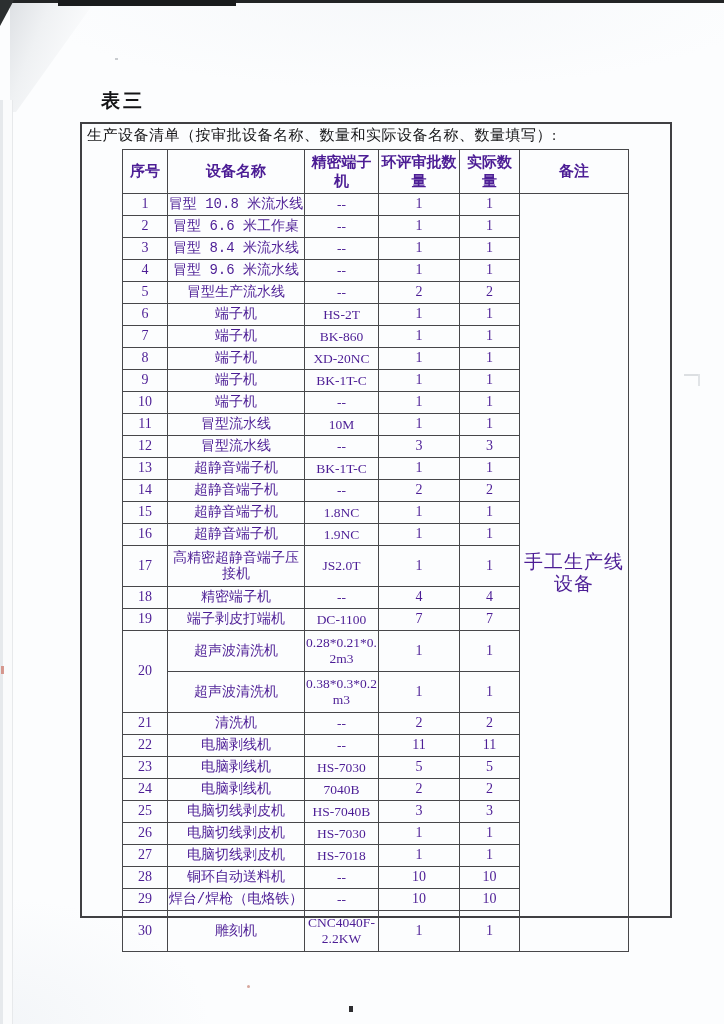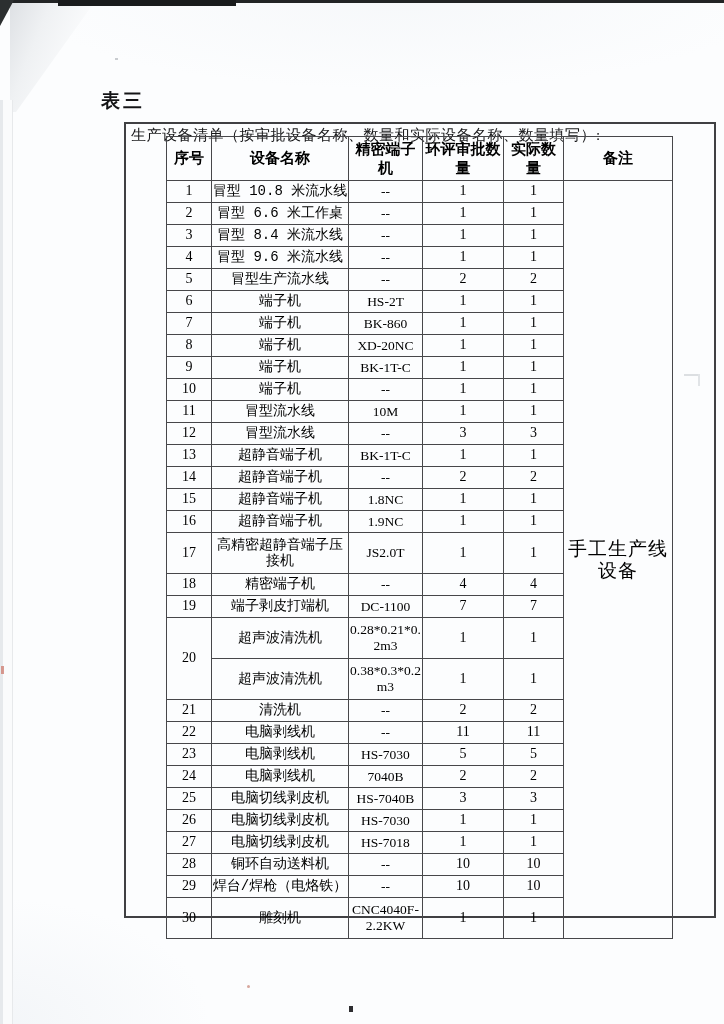--- a/index.html
+++ b/index.html
@@ -34,31 +34,30 @@
   
   .page-label {
     position: absolute; left: 101px; top: 88px;
     font-size: 19px; font-weight: 600; letter-spacing: 3px; color: #141416;
   }
   .outer-box {
     position: absolute; left: 80px; top: 122px;
     width: 588px; height: 792px;
     border: 2px solid #404043;
     background: transparent;
-    margin-left: 44px;
   }
   .caption {
     height: 22px; padding: 2px 0 0 5px;
     font-size: 15px; color: #161618; letter-spacing: 0.5px;
     white-space: nowrap;
   }
   table.equip {
-    position: absolute; left: 40px; top: 12px;
+    position: absolute; left: 40px; top: 25px;
     width: 506px; table-layout: fixed; border-collapse: collapse;
-    font-size: 14px; color: #000000;
+    font-size: 14px; color: #4c1d95;
   }
   .equip th, .equip td {
     border: 1px solid #47474a;
     text-align: center; vertical-align: middle;
     padding: 0 1px; overflow: hidden;
   }
   .equip thead th { height: 43px; font-size: 15px; font-weight: bold; line-height: 1.25; }
   .equip tbody td { height: 21px; line-height: 1.15; }
   .equip tbody tr.tall td { height: 40px; }
   .equip td.model { word-break: break-all; font-size: 13.5px; }

